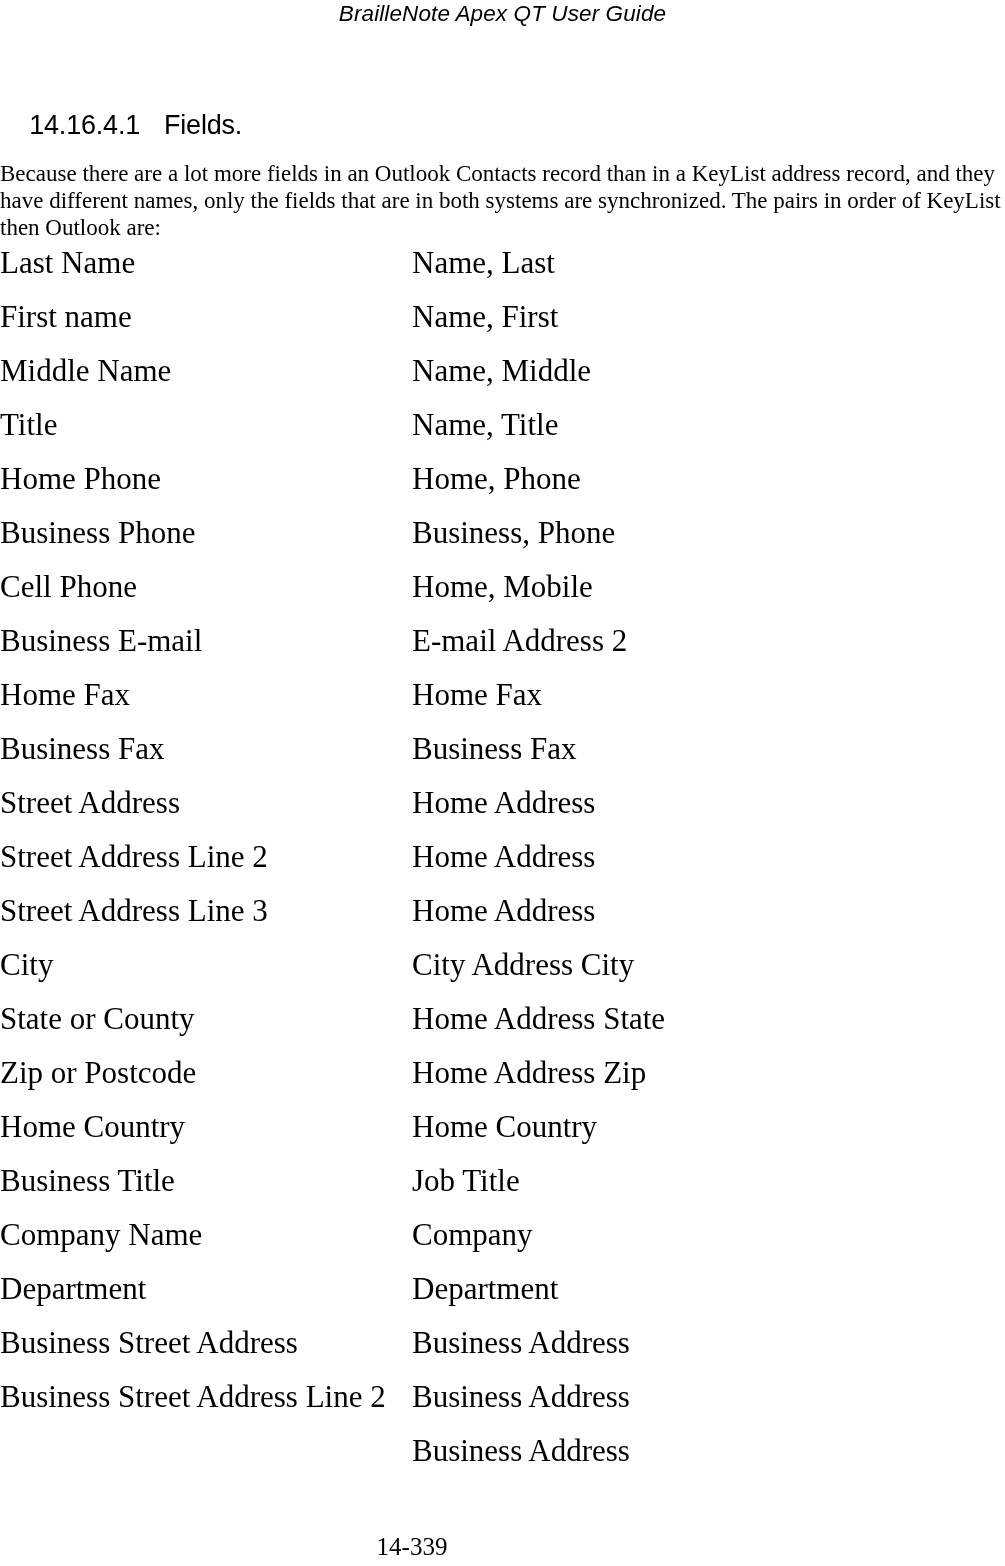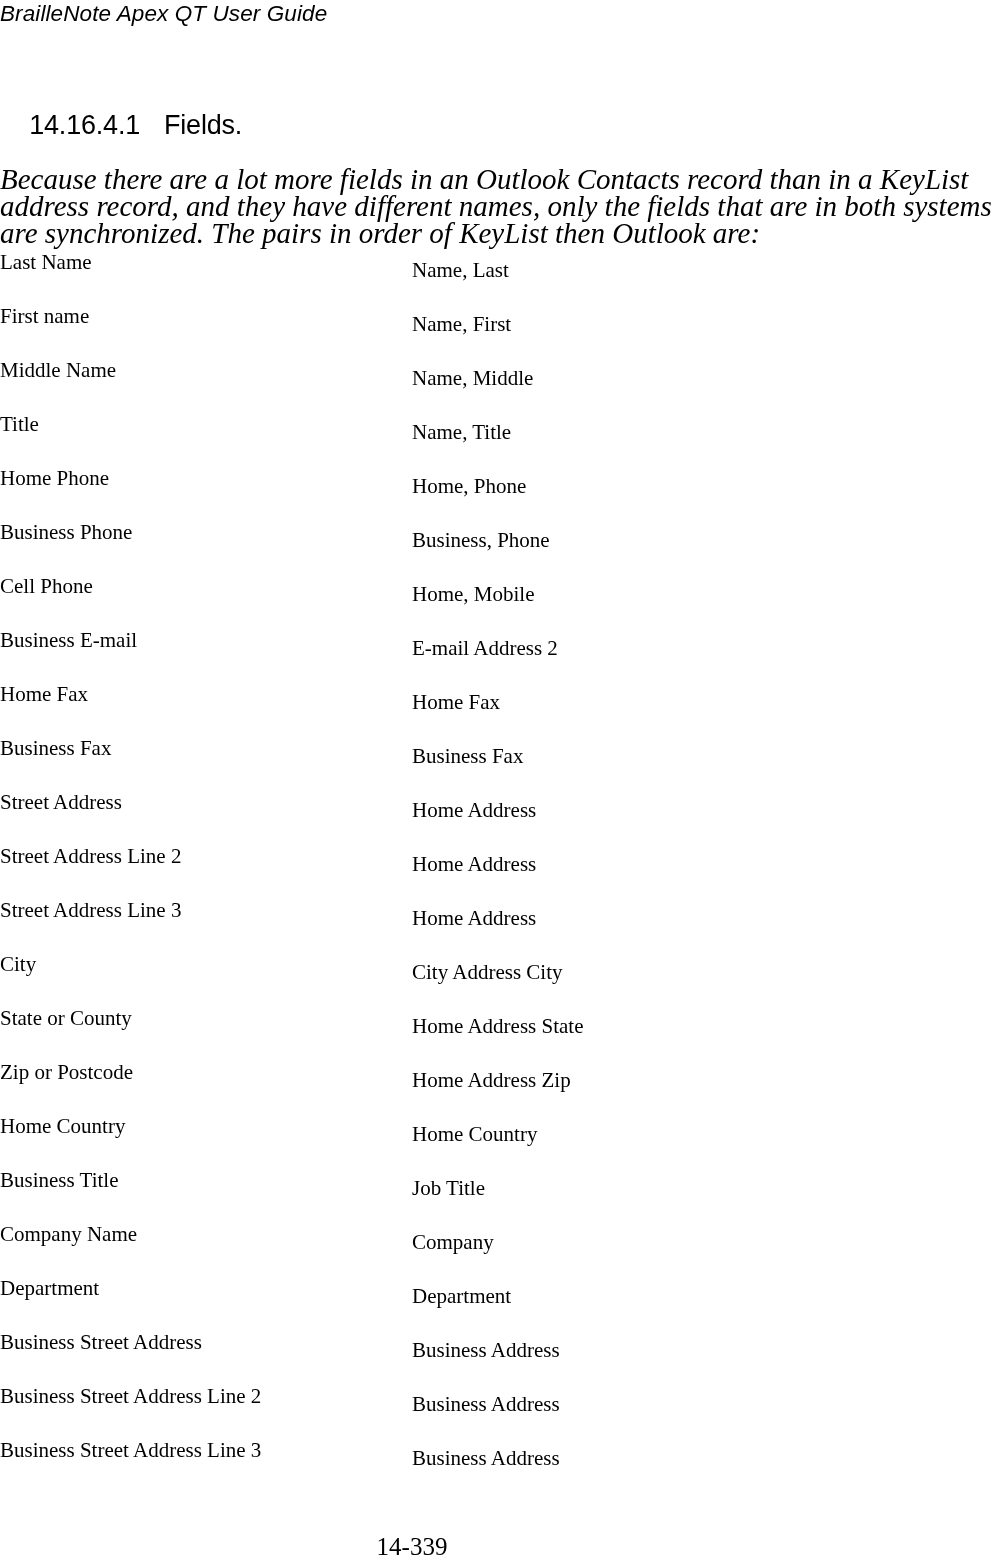--- a/index.html
+++ b/index.html
@@ -23,21 +23,21 @@
     height: 1566px;
     box-sizing: border-box;
   }
 
   
   .running-header {
     position: absolute;
     top: 0px;
     left: 0px;
     width: 1005px;
-    text-align: left;
+    text-align: center;
     font-family: "Liberation Sans", "DejaVu Sans", sans-serif;
     font-style: italic;
     font-size: 22.5px;
     line-height: 28px;
     letter-spacing: 0.1px;
     white-space: nowrap;
   }
 
   
   .section-heading {
@@ -54,49 +54,48 @@
   }
   .section-heading .num { }
   .section-heading .gap { display: inline-block; width: 24px; }
 
   
   .intro {
     position: absolute;
     top: 137px;
     left: 0px;
     width: 1002px;
-    font-size: 29px;
+    font-size: 23px;
     line-height: 27.2px;
     text-align: left;
-    font-style: italic;
   }
 
   
   .pairs {
     position: absolute;
     top: 249px;
     left: 0px;
     width: 1005px;
   }
   .pair-row {
     position: relative;
     height: 54px;
-    font-size: 21px;
+    font-size: 31px;
     line-height: 27px;
   }
   .pair-row .col-left {
     position: absolute;
     left: 0px;
     top: 0px;
     white-space: nowrap;
   }
   .pair-row .col-right {
     position: absolute;
     left: 412px;
-    top: 8px;
+    top: 0px;
     white-space: nowrap;
   }
 
   
   .page-footer {
     position: absolute;
     top: 1532px;
     left: 0px;
     width: 824px;
     text-align: center;
@@ -200,20 +199,19 @@
       </div>
       <div class="pair-row">
         <span class="col-left">Business Street Address</span>
         <span class="col-right">Business Address</span>
       </div>
       <div class="pair-row">
         <span class="col-left">Business Street Address Line 2</span>
         <span class="col-right">Business Address</span>
       </div>
       <div class="pair-row">
-        <span class="col-left">Business Street Address Line 3</span>
         <span class="col-right">Business Address</span>
       </div>
     </div>
 
   <div class="page-footer">14-339</div>
 
 </div>
 
 </body></html>

